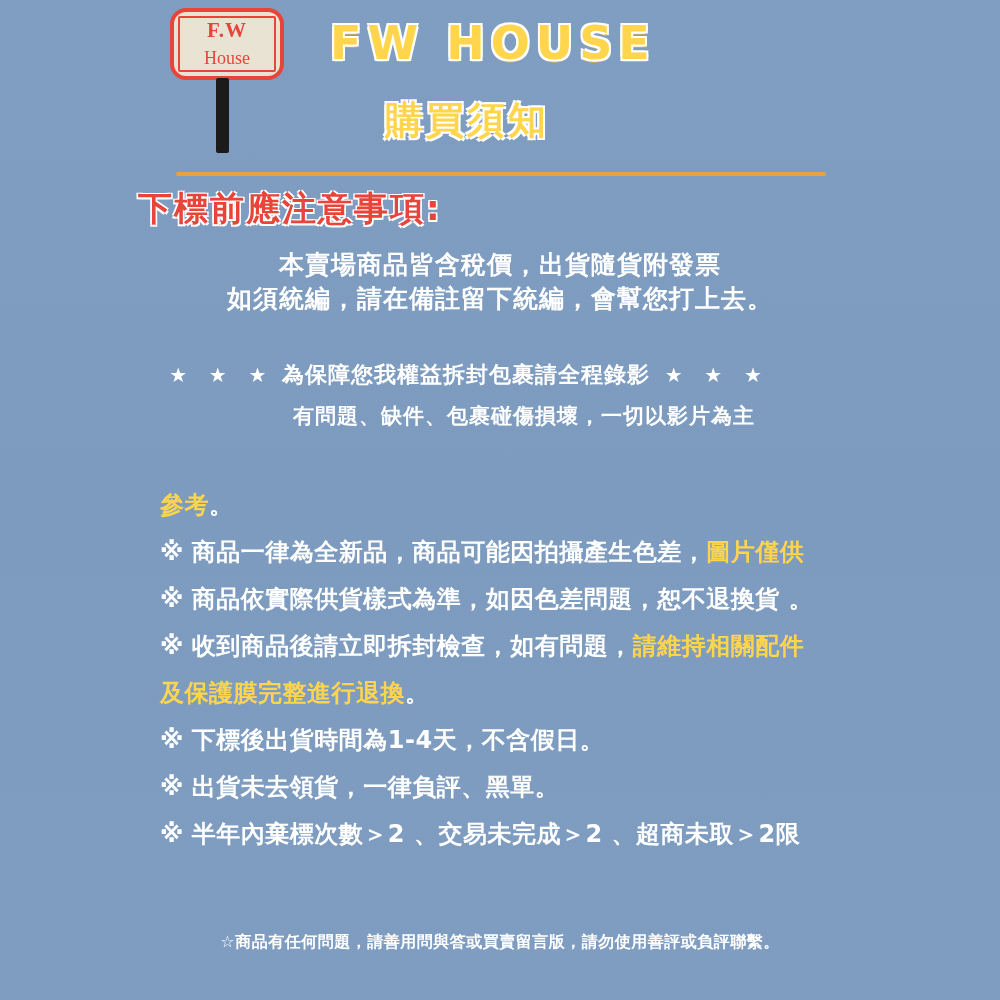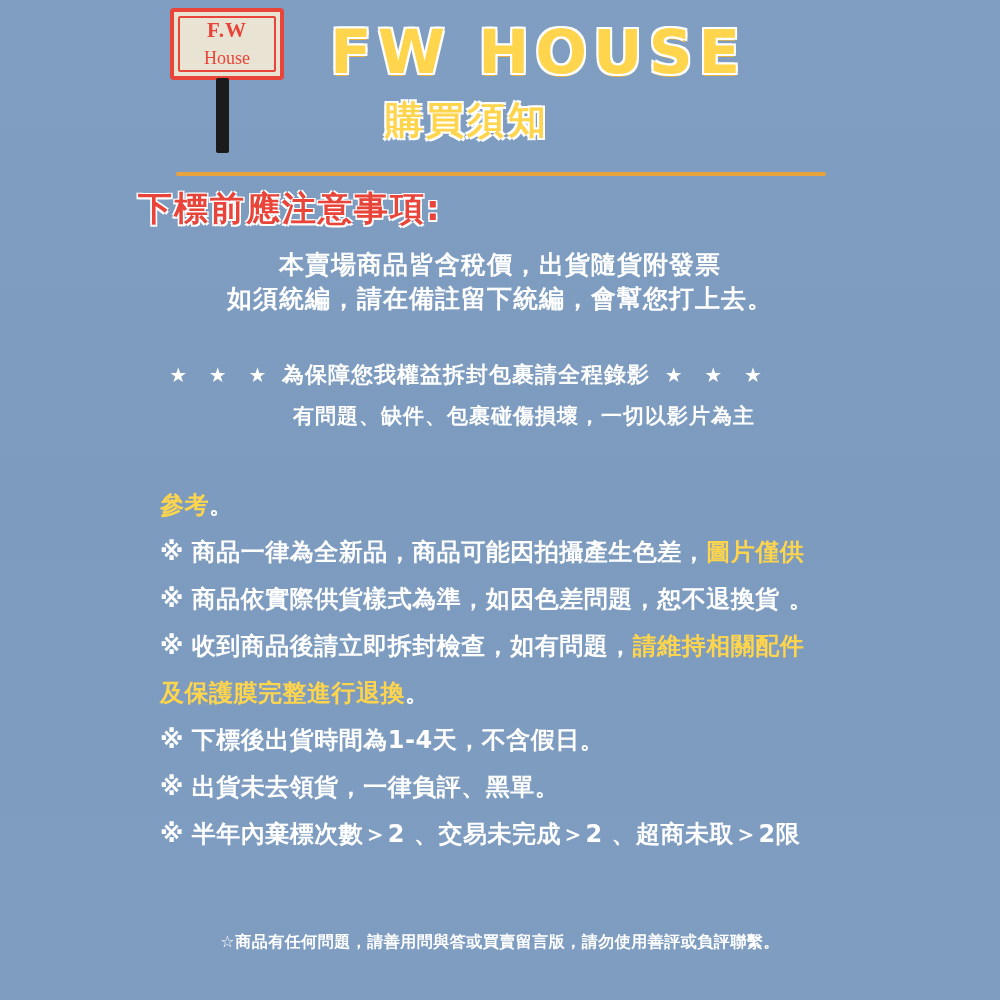--- a/index.html
+++ b/index.html
@@ -36,21 +36,21 @@
     height: 145px;
   }
   .sign-board {
     position: absolute;
     left: 0;
     top: 0;
     width: 114px;
     height: 72px;
     background: #e8e3d2;
     border: 4px solid #e8443a;
-    border-radius: 4px;
+    border-radius: 16px;
     box-sizing: border-box;
   }
   .sign-board-inner {
     position: absolute;
     left: 4px;
     top: 4px;
     right: 4px;
     bottom: 4px;
     border: 2px solid #e8443a;
     border-radius: 2px;
@@ -87,21 +87,21 @@
     background: #1b1b1b;
     border-radius: 2px;
   }
 
   .brand {
     position: absolute;
     left: 330px;
     top: 16px;
     font-family: "DejaVu Sans", sans-serif;
     font-weight: bold;
-    font-size: 61px;
+    font-size: 46px;
     letter-spacing: 6px;
     color: #ffd54d;
     text-shadow: -2px -2px 0 #ffffff, 2px -2px 0 #ffffff, -2px 2px 0 #ffffff,
       2px 2px 0 #ffffff, 0 3px 0 #e8b33c;
   }
   .subtitle {
     position: absolute;
     left: 385px;
     top: 95px;
     font-family: "DejaVu Sans", sans-serif;

